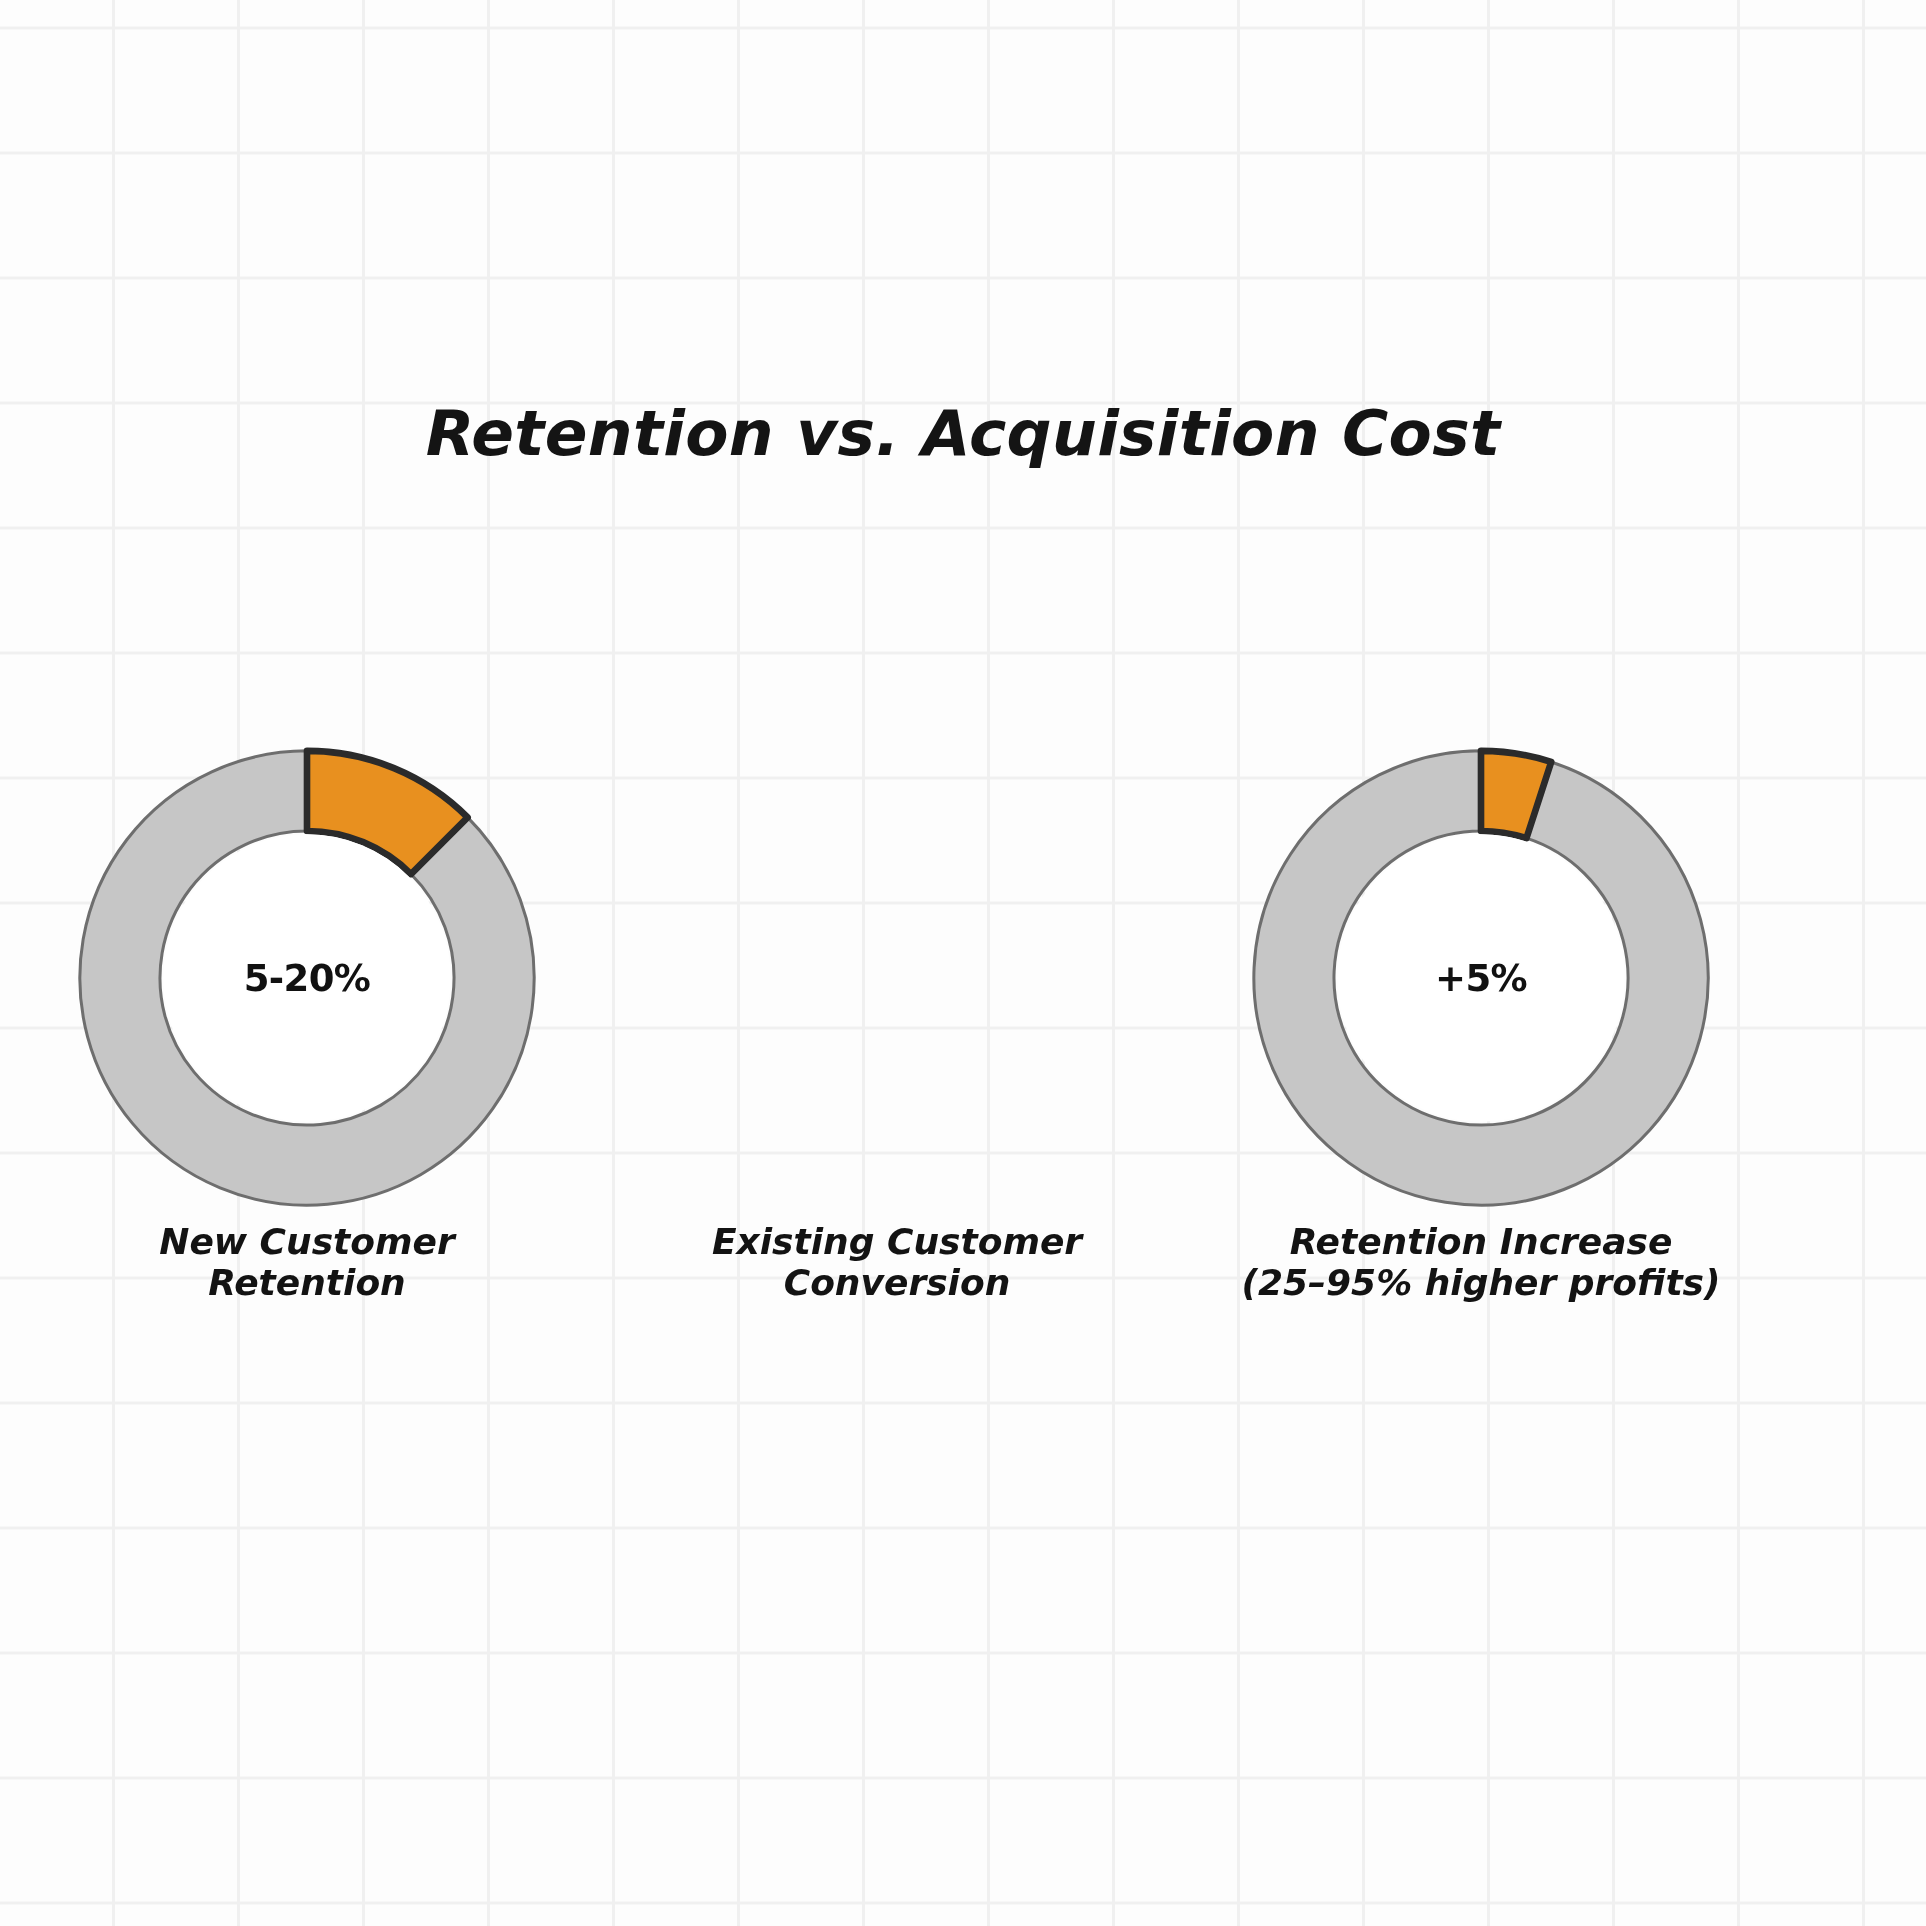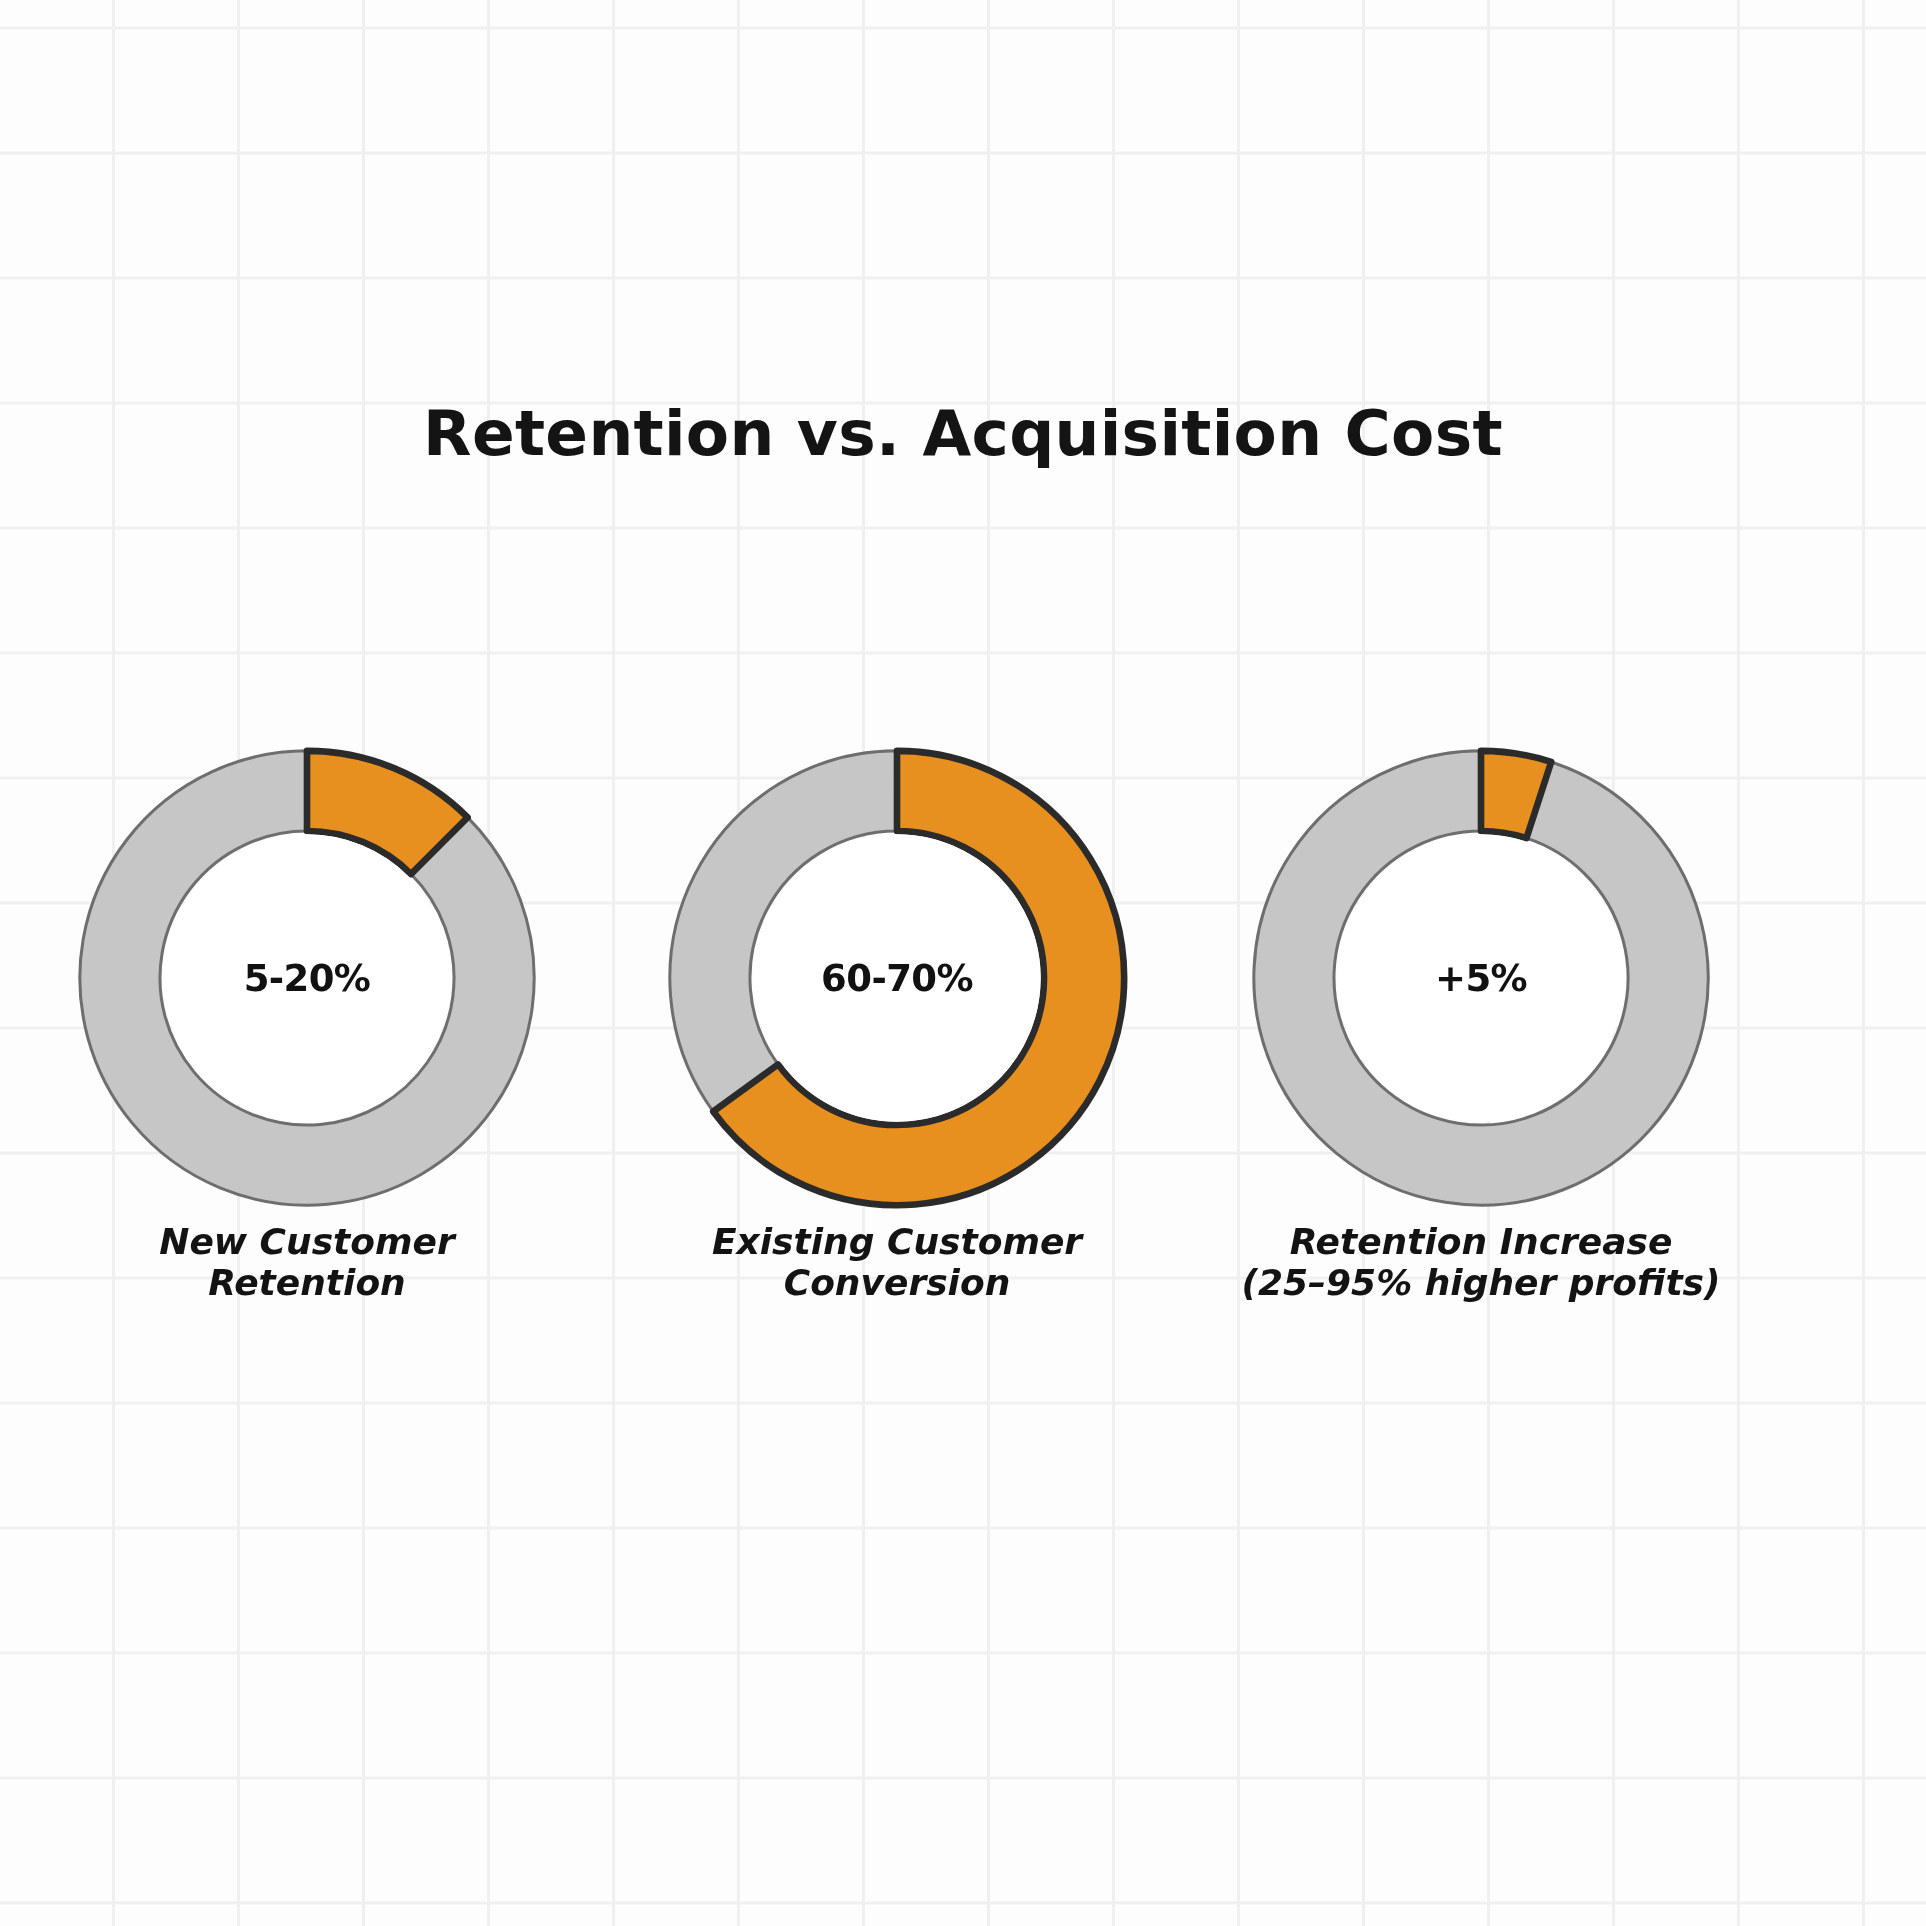--- a/index.html
+++ b/index.html
@@ -31,20 +31,21 @@
 
   
   #title {
     position: absolute;
     left: 0;
     top: 397px;
     width: 1926px;
     text-align: center;
     font-family: "DejaVu Sans", sans-serif;
     font-weight: bold;
+    font-style: italic;
     font-size: 63px;
     letter-spacing: 0.3px;
     color: #141414;
     white-space: nowrap;
   }
 
   
   #charts {
     position: absolute;
     left: 0;
@@ -123,28 +124,20 @@
           <path d="M 395 18 A 377 377 0 0 1 661.5792565073284 128.4207434926716 L 567.5340546095176 222.46594539048243 A 244 244 0 0 0 395 151 Z" fill="#E8901F" stroke="#2B2B2B" stroke-width="11" stroke-linejoin="round"></path>
           <circle cx="395" cy="395" r="238.5" fill="#FFFFFF"></circle>
         </svg>
       <div class="center-value">5-20%</div>
     </div>
     <div class="caption">New Customer
 Retention</div>
   </div>
 
   <div class="chart-cell" id="cell-1" style="left:650px;">
-    <div class="donut-wrap">
-      <svg id="svg-1" viewBox="0 0 790 790">
-          <path d="M 90.00059312064485 616.5950401142625 A 377 377 0 0 1 395.00065798912783 18.000000000574232 L 395.0004258603374 151.00000000037164 A 244 244 0 0 0 197.59985337251285 538.4196015593635 Z" fill="#C6C6C6" stroke="#6E6E6E" stroke-width="5" stroke-linejoin="round"></path>
-          <path d="M 395 18 A 377 377 0 1 1 90.00059312064485 616.5950401142625 L 197.59985337251285 538.4196015593635 A 244 244 0 1 0 395 151 Z" fill="#E8901F" stroke="#2B2B2B" stroke-width="11" stroke-linejoin="round"></path>
-          <circle cx="395" cy="395" r="238.5" fill="#FFFFFF"></circle>
-        </svg>
-      <div class="center-value">60-70%</div>
-    </div>
     <div class="caption">Existing Customer
 Conversion</div>
   </div>
 
   <div class="chart-cell" id="cell-2" style="left:1234px;">
     <div class="donut-wrap">
       <svg id="svg-2" viewBox="0 0 790 790">
           <path d="M 511.4994068793552 36.451693356727105 A 377 377 0 1 1 395.00065798912783 18.000000000574232 L 395.0004258603374 151.00000000037164 A 244 244 0 1 0 470.4001466274872 162.94221002398254 Z" fill="#C6C6C6" stroke="#6E6E6E" stroke-width="5" stroke-linejoin="round"></path>
           <path d="M 395 18 A 377 377 0 0 1 511.4994068793552 36.451693356727105 L 470.4001466274872 162.94221002398254 A 244 244 0 0 0 395 151 Z" fill="#E8901F" stroke="#2B2B2B" stroke-width="11" stroke-linejoin="round"></path>
           <circle cx="395" cy="395" r="238.5" fill="#FFFFFF"></circle>

